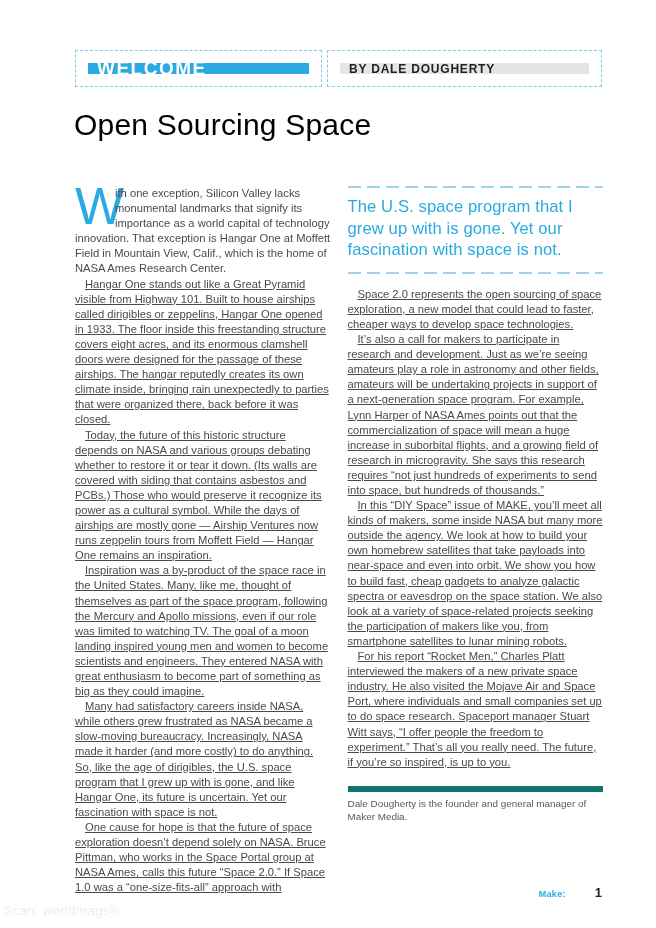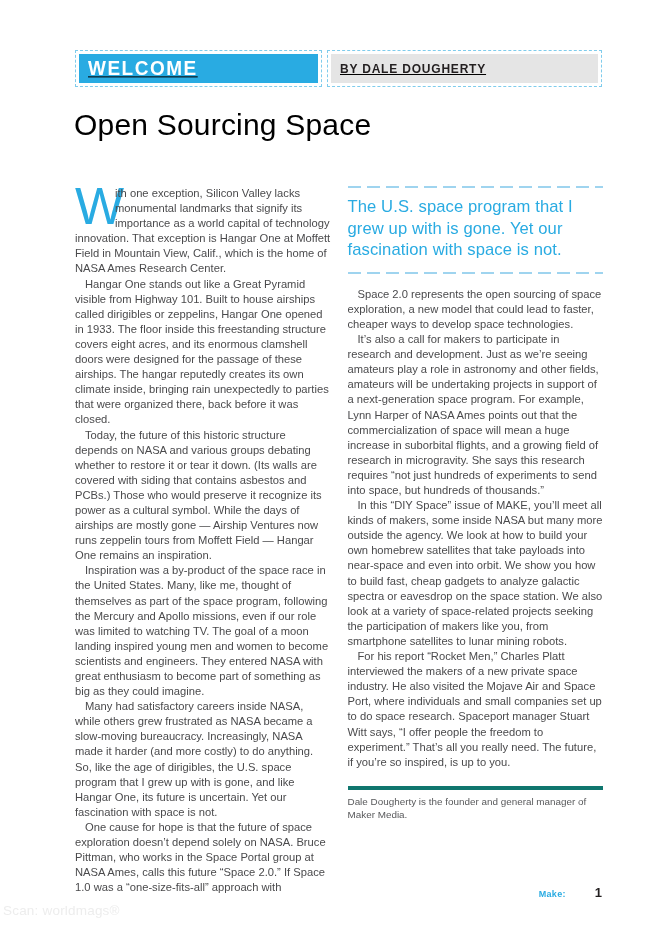--- a/index.html
+++ b/index.html
@@ -16,23 +16,22 @@
   
   .masthead {
     position: absolute;
     left: 75px; top: 50px;
     width: 527px; height: 37px;
     display: flex;
     gap: 5px;
   }
   .mast-box {
     border: 1px dashed #7fccec;
-    padding: 3px;
+    padding: 12px;
     height: 37px;
-    text-decoration: underline;
   }
   .mast-box.cyan { width: 247px; }
   .mast-box.gray { flex: 1; }
   .mast-fill {
     height: 100%;
     display: flex;
     align-items: center;
   }
   .mast-fill.cyan { background: #29abe2; }
   .mast-fill.gray { background: #e5e5e5; }
@@ -73,21 +72,21 @@
   .col {
     width: 255.5px;
     font-size: 11.2px;
     line-height: 15.1px;
     color: #4a4a4c;
     text-align: left;
     hyphens: auto;
     -webkit-hyphens: auto;
   }
   .col p { margin: 0; }
-  .col p.indent { text-indent: 10px; }
+  .col p.indent { text-indent: 10px; text-decoration: underline; }
 
   .dropcap {
     float: left;
     color: #29abe2;
     font-size: 52px;
     line-height: 40px;
     height: 43px;
     width: 40px;
     font-weight: 300;
   }
@@ -102,21 +101,21 @@
     color: #29abe2;
     font-size: 16.6px;
     line-height: 21.6px;
     padding: 8px 0 11px 0;
     letter-spacing: 0.1px;
   }
 
   
   .bio {
     margin-top: 16px;
-    border-top: 4px solid #0f766e;
+    border-top: 6px solid #0f766e;
     padding-top: 5px;
     font-size: 9.9px;
     line-height: 13px;
     color: #58595b;
   }
 
   
   .page-footer {
     position: absolute;
     right: 54px; top: 885px;

